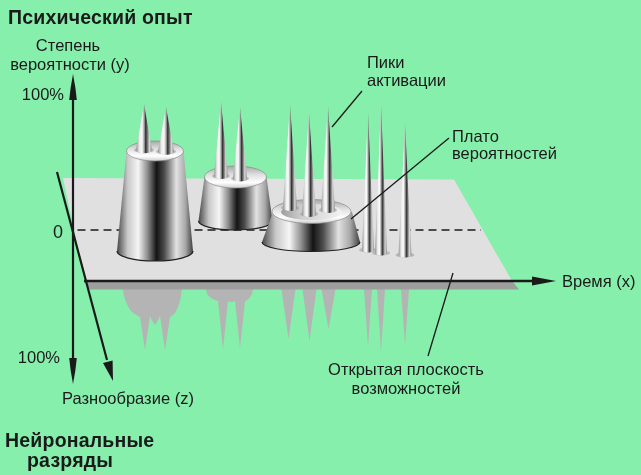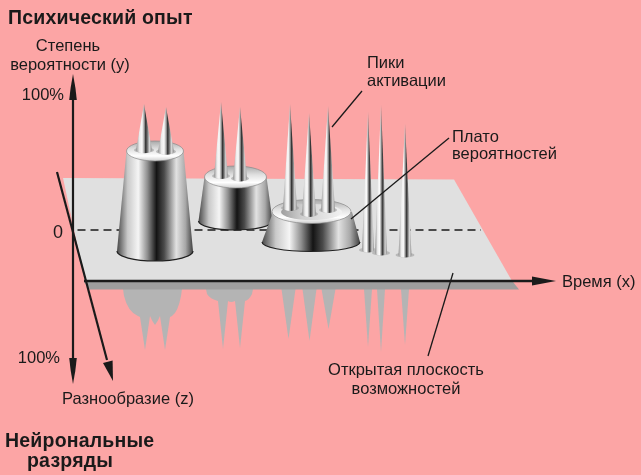--- a/index.html
+++ b/index.html
@@ -1,16 +1,16 @@
 <!DOCTYPE html>
 <html><head>
 <meta charset="utf-8">
 <style>
   html,body{margin:0;padding:0;background:#ffffff;}
-  .stage{position:relative;width:641px;height:475px;background:#fca5a5;overflow:hidden;
+  .stage{position:relative;width:641px;height:475px;background:#86efac;overflow:hidden;
          font-family:"Liberation Sans","DejaVu Sans",sans-serif;}
   svg{display:block;}
   text{fill:#1a1a1a;font-family:"Liberation Sans","DejaVu Sans",sans-serif;}
   .t-title{font-size:19.5px;font-weight:bold;letter-spacing:.2px;}
   .t-label{font-size:16.5px;}
   .t-zero{font-size:18px;}
 </style>
 </head>
 <body>
 

